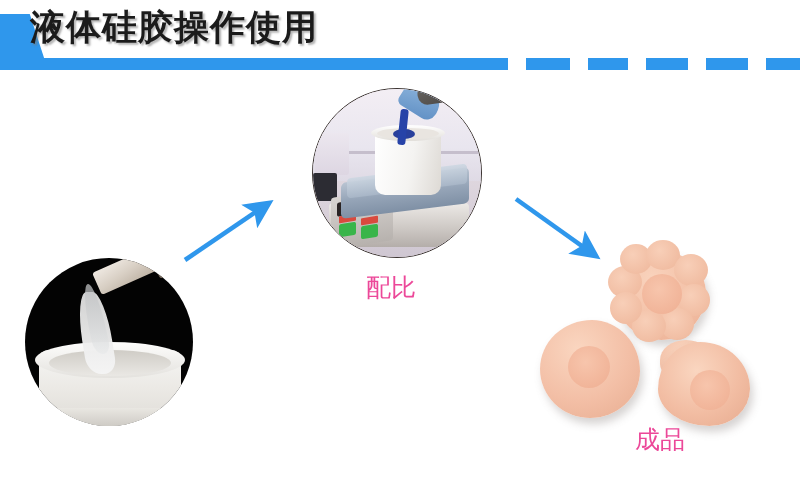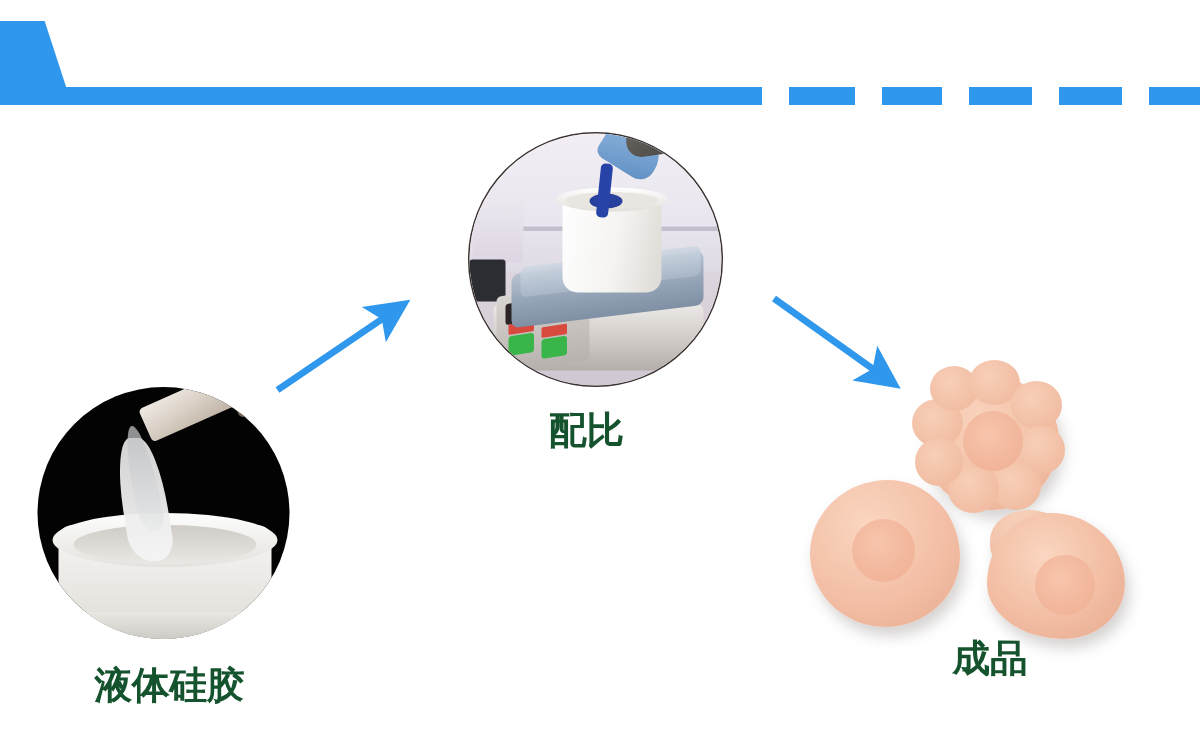--- a/index.html
+++ b/index.html
@@ -157,35 +157,36 @@
     border-radius:46% 54% 44% 56%/56% 56% 44% 44%;}
   #prod-heart-lobe{position:absolute;left:120px;top:92px;width:52px;height:40px;
     background:radial-gradient(circle at 45% 35%,#fad6c0,#efb99f);
     border-radius:50% 50% 40% 40%;box-shadow:2px 4px 7px rgba(120,110,105,.20);}
   #prod-heart-core{left:32px;top:28px;width:40px;height:40px;}
 
   
   .arrow-svg{position:absolute;overflow:visible;}
 
   
-  .caption{position:absolute;font-size:25px;color:#14532d;
-    font-weight:bold;white-space:nowrap;line-height:30px;}
+  .caption{position:absolute;font-size:25px;color:#ec4899;
+    font-weight:normal;white-space:nowrap;line-height:30px;}
   #caption-liquid{left:63px;top:442px;}
   #caption-ratio{left:366px;top:272px;}
   #caption-product{left:635px;top:424px;}
 </style>
 </head>
 <body>
 
 <div id="stage">
 
   <div id="header">
 
     <div id="header-left-shape"></div>
 
+    <div id="title">液体硅胶操作使用</div>
 
     <div id="rule-solid"></div>
 
     <div id="rule-dashes">
       <div class="dash" style="left:0px;width:36px;"></div>
       <div class="dash" style="left:54px;width:44px;"></div>
       <div class="dash" style="left:116px;width:40px;"></div>
       <div class="dash" style="left:174px;width:42px;"></div>
       <div class="dash" style="left:234px;width:42px;"></div>
       <div class="dash" style="left:294px;width:34px;"></div>
@@ -198,21 +199,20 @@
       <div id="liq-tub-lip"></div>
       <div id="liq-tub-rim"></div>
       <div id="liq-tub-inner"></div>
       <div id="liq-stream"></div>
       <div id="liq-stream2"></div>
       <div id="liq-spatula"></div>
       <div id="liq-spatula-tip"></div>
     </div>
   </div>
 
-  <div class="caption" id="caption-liquid">液体硅胶</div>
 
   <svg class="arrow-svg" id="arrow-1" width="110" height="80" style="left:178px;top:190px;" viewBox="0 0 110 80">
     <defs>
       <marker id="ah1" markerWidth="7" markerHeight="7" refX="5.2" refY="3.5" orient="auto" markerUnits="strokeWidth">
         <path d="M0,0.4 L6.4,3.5 L0,6.6 L1.4,3.5 Z" fill="#2f97ec"></path>
       </marker>
     </defs>
     <line x1="7" y1="70" x2="91" y2="13" stroke="#2f97ec" stroke-width="4.6" stroke-linecap="butt" marker-end="url(#ah1)"></line>
   </svg>
 

